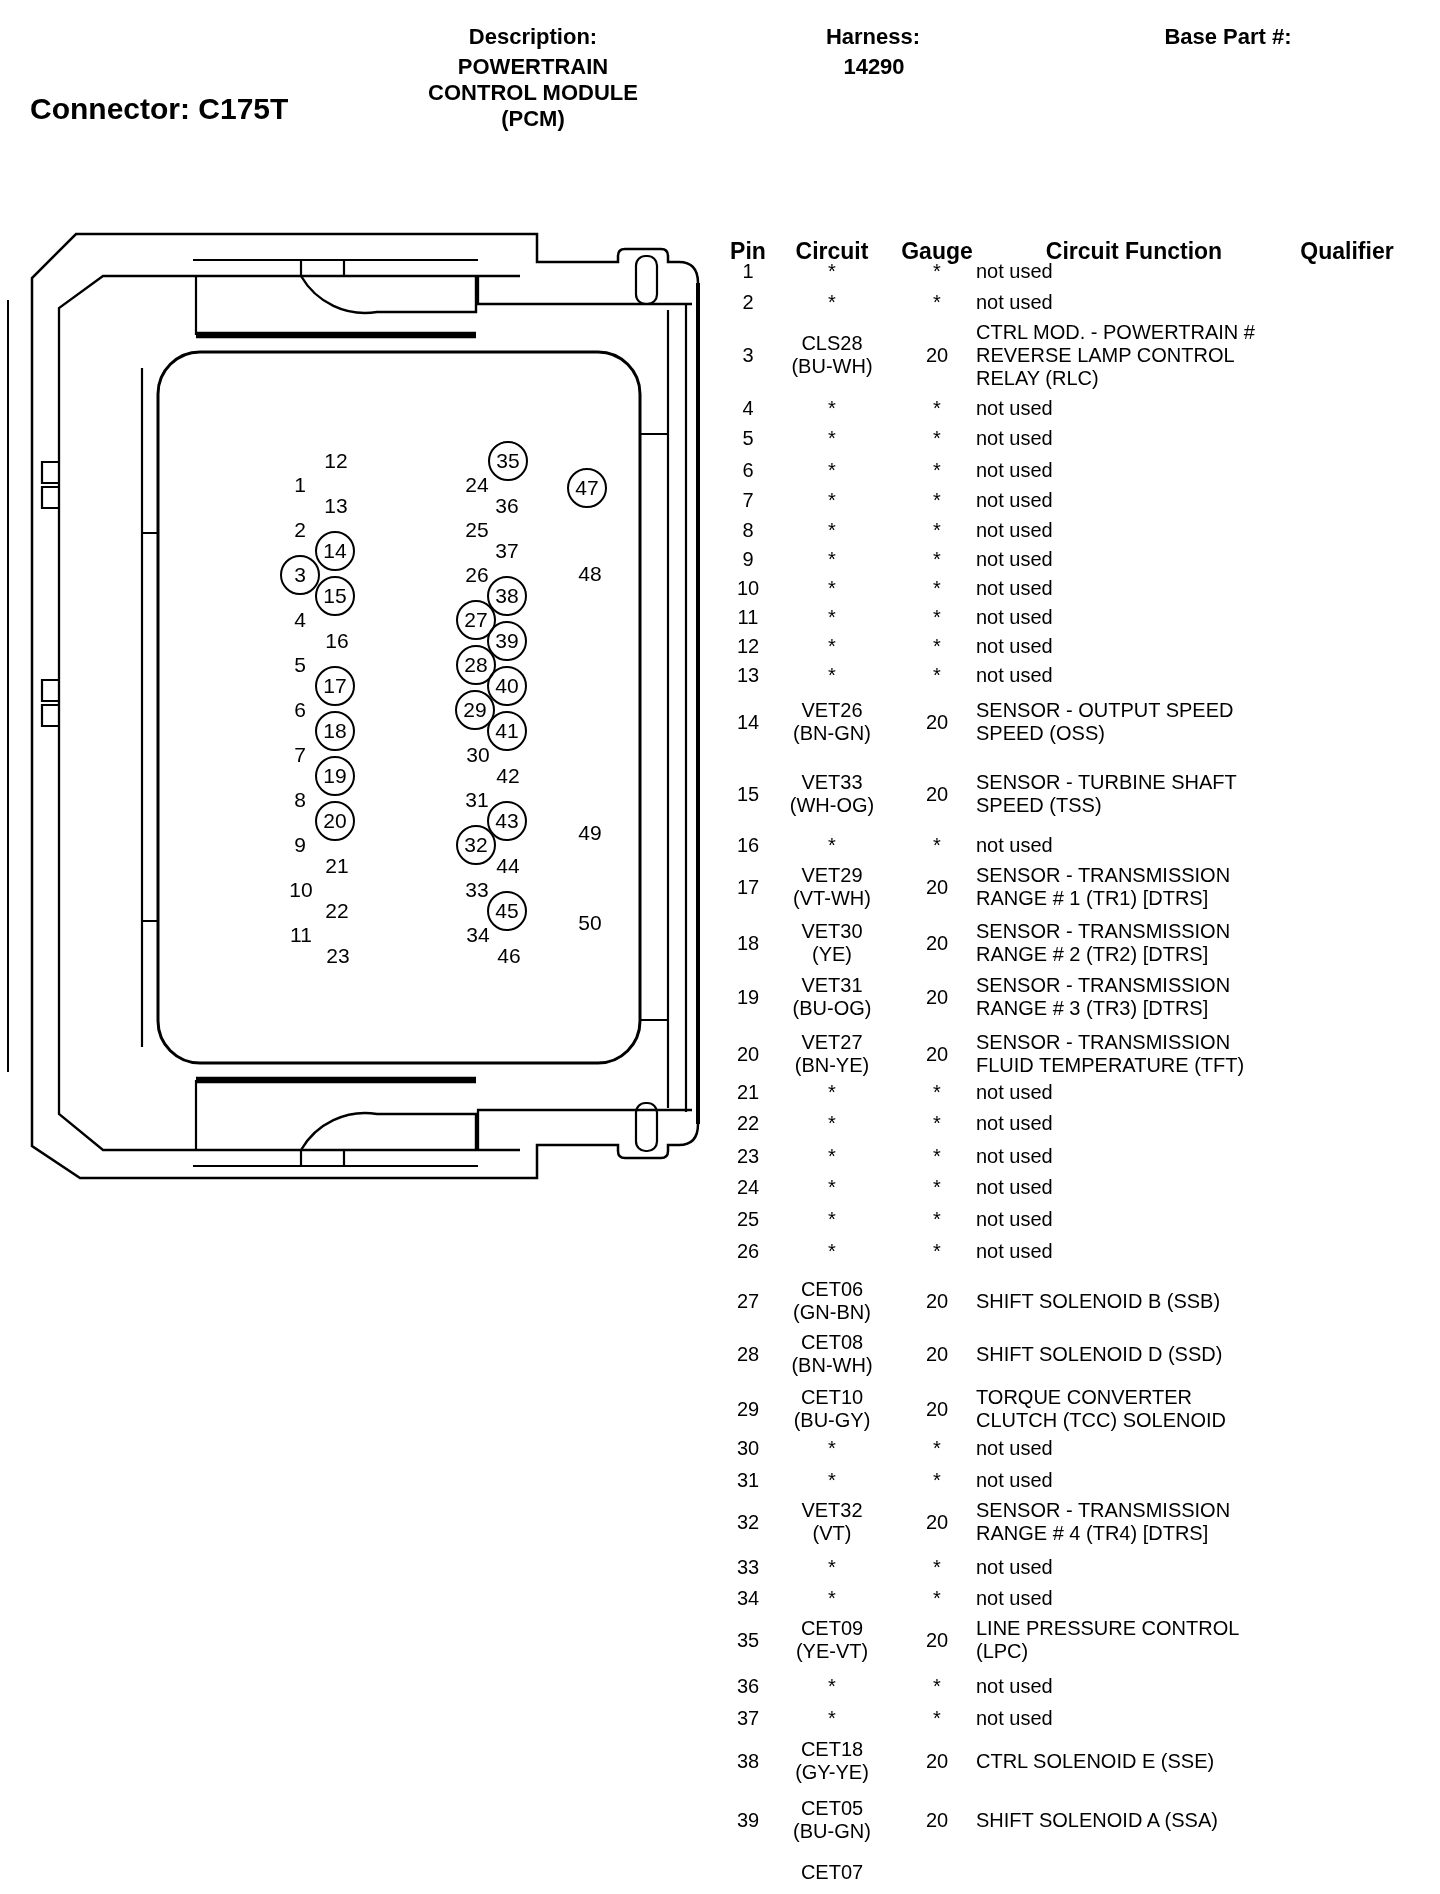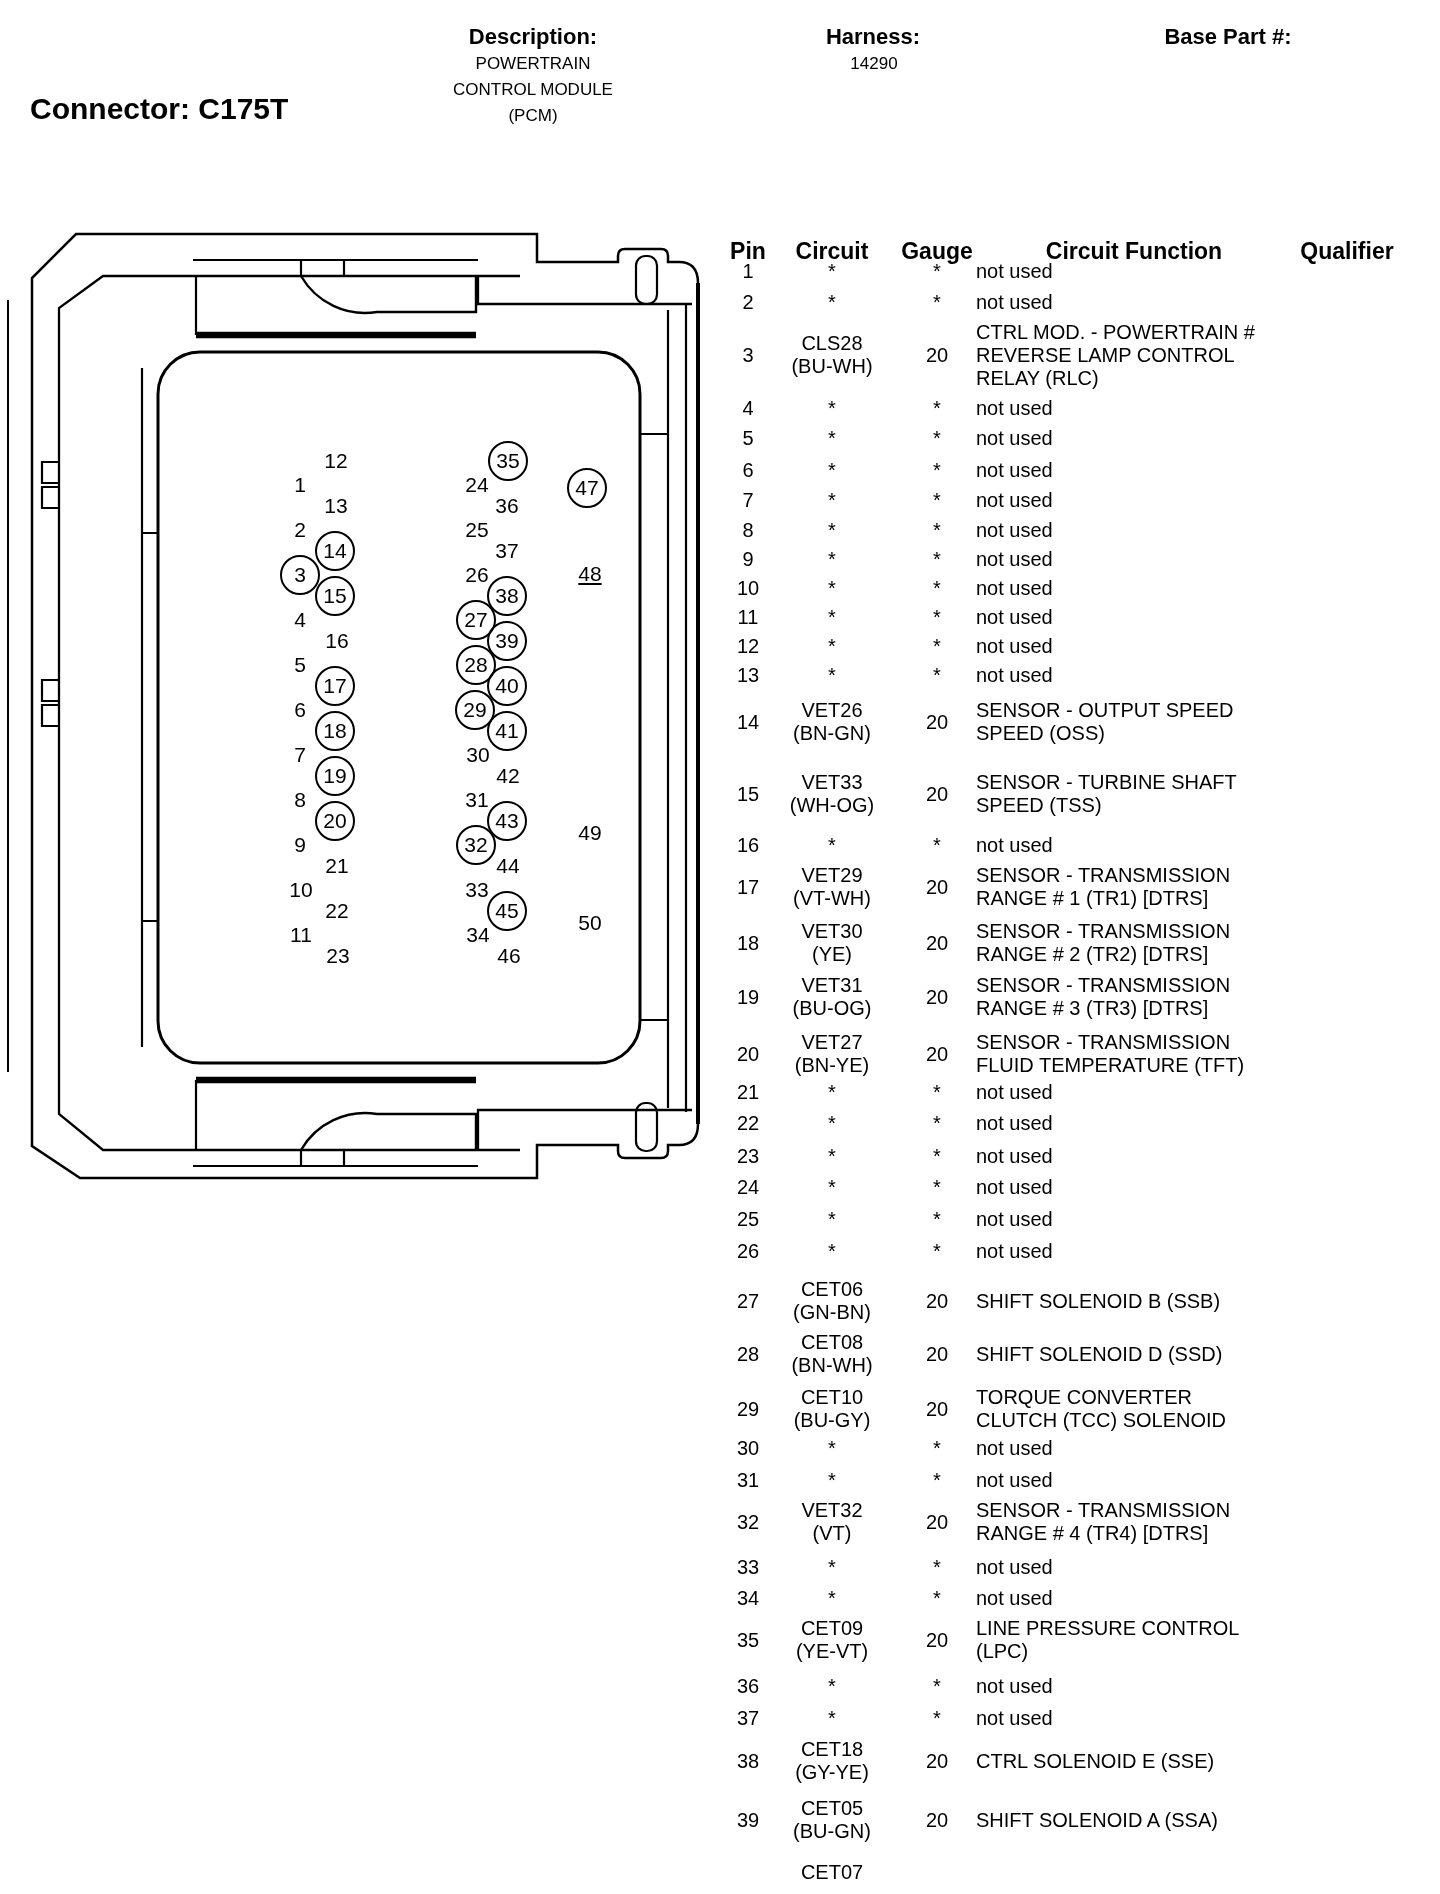--- a/index.html
+++ b/index.html
@@ -2,21 +2,21 @@
 <html><head>
 <meta charset="utf-8">
 <style>
   html,body{margin:0;padding:0;background:#888;}
   #page{position:relative;width:1440px;height:1894px;background:#ffffff;color:#000;
         font-family:"Liberation Sans","DejaVu Sans",sans-serif;overflow:hidden;}
   .abs{position:absolute;}
   
   .h-title{font-size:30px;font-weight:bold;white-space:nowrap;margin-top:36px;}
   .h-label{font-size:22px;font-weight:bold;text-align:center;white-space:nowrap;transform:translateX(-50%);}
-  .h-val{font-size:17px;text-align:center;white-space:nowrap;transform:translateX(-50%);}
+  .h-val{font-size:22px;text-align:center;white-space:nowrap;transform:translateX(-50%);font-weight:bold;}
   
   #diagram-svg{position:absolute;left:0;top:0;}
   .pin{position:absolute;width:40px;height:40px;margin-left:-20px;margin-top:-20px;
        font-size:21px;line-height:40px;text-align:center;white-space:nowrap;}
   .pin.circ{border:2.5px solid #000;border-radius:50%;box-sizing:border-box;line-height:35px;}
   
   .thead{font-size:23px;font-weight:bold;text-align:center;transform:translate(-50%,-50%);white-space:nowrap;}
   .trow{position:absolute;left:0;width:100%;height:0;}
   .cell{position:absolute;transform:translateY(-50%);font-size:20px;line-height:23px;}
   .c-pin{left:708px;width:80px;text-align:center;}
@@ -115,21 +115,21 @@
       <div class="pin circ" style="left: 507px; top: 596px;">38</div>
       <div class="pin circ" style="left: 507px; top: 641px;">39</div>
       <div class="pin circ" style="left: 507px; top: 686px;">40</div>
       <div class="pin circ" style="left: 507px; top: 731px;">41</div>
       <div class="pin" style="left: 508px; top: 776px;">42</div>
       <div class="pin circ" style="left: 507px; top: 821px;">43</div>
       <div class="pin" style="left: 508px; top: 866px;">44</div>
       <div class="pin circ" style="left: 507px; top: 911px;">45</div>
       <div class="pin" style="left: 509px; top: 956px;">46</div>
       <div class="pin circ" style="left: 587px; top: 488px;">47</div>
-      <div class="pin" style="left: 590px; top: 574px; text-decoration: underline;">48</div>
+      <div class="pin" style="left: 590px; top: 574px;">48</div>
       <div class="pin" style="left: 590px; top: 833px;">49</div>
       <div class="pin" style="left: 590px; top: 923px;">50</div>
     </div>
 
   <div class="abs thead" style="left:748px;top:251px;">Pin</div>
   <div class="abs thead" style="left:832px;top:251px;">Circuit</div>
   <div class="abs thead" style="left:937px;top:251px;">Gauge</div>
   <div class="abs thead" style="left:1134px;top:251px;">Circuit Function</div>
   <div class="abs thead" style="left:1347px;top:251px;">Qualifier</div>
 

